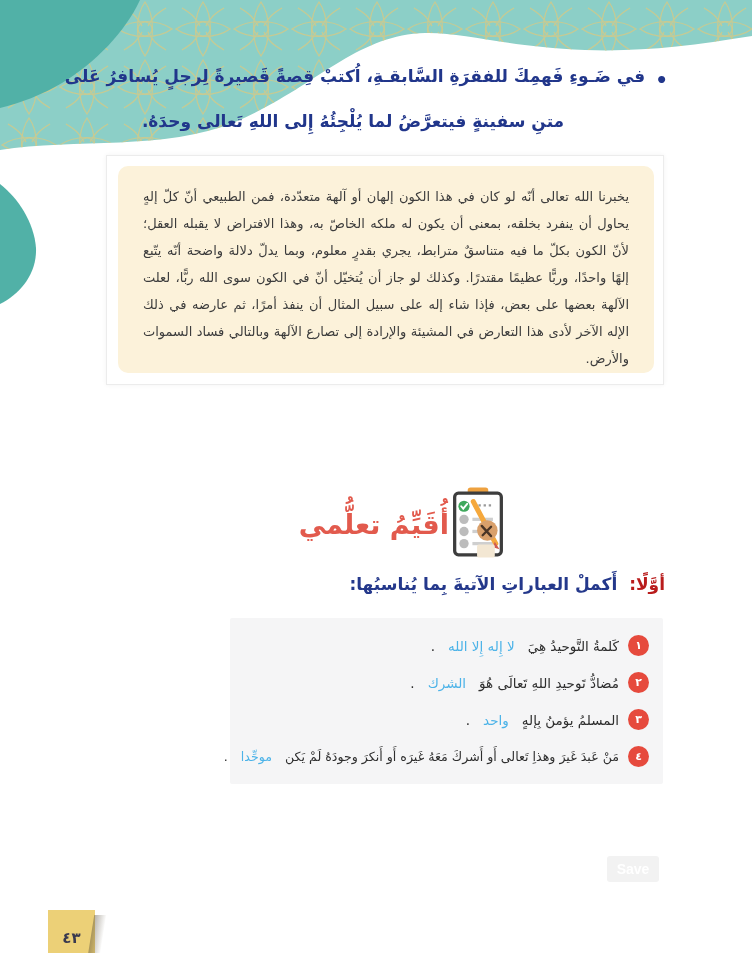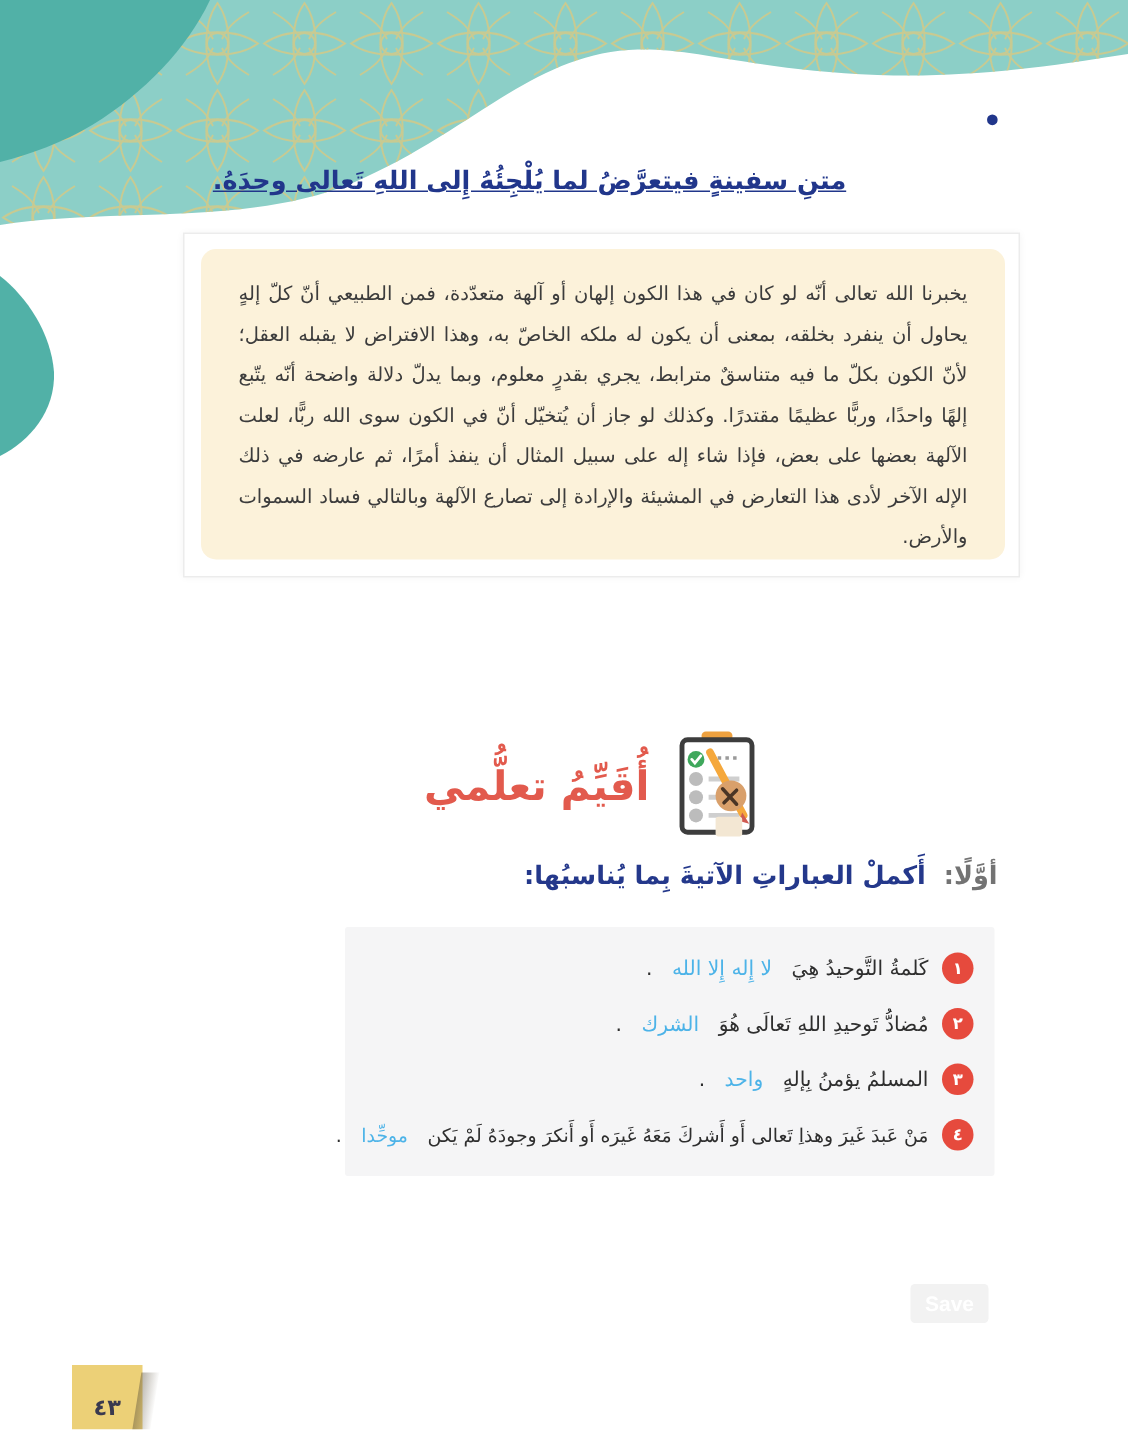--- a/index.html
+++ b/index.html
@@ -9,49 +9,48 @@
   }
   .header-svg{position:absolute;top:0;left:0;z-index:0;pointer-events:none;}
 
   
   .prompt{
     position:absolute;top:66px;right:84px;width:630px;z-index:2;
     direction:rtl;color:#21368b;font-weight:bold;font-size:17px;
   }
   .prompt .line1{display:flex;align-items:flex-start;gap:10px;white-space:nowrap;}
   .prompt .bullet{font-size:20px;line-height:1.4;}
-  .prompt .line2{text-align:center;margin-top:17px;white-space:nowrap;text-decoration:underline;}
+  .prompt .line2{text-align:center;margin-top:17px;white-space:nowrap;}
 
   
   .card{
     position:absolute;left:106px;top:155px;width:558px;height:230px;z-index:2;
     background:#ffffff;border:1px solid #ececec;box-shadow:0 0 5px rgba(0,0,0,0.05);
     box-sizing:border-box;
-    margin-left:16px;
   }
   .passage{
     position:absolute;left:11px;top:10px;width:536px;height:207px;
     background:#fcf2da;border-radius:10px;box-sizing:border-box;
     padding:17px 25px 0 25px;direction:rtl;text-align:justify;
     font-size:13px;line-height:2.08;color:#3c3c3c;
   }
 
   
   .evaluate{
     position:absolute;top:487px;right:246px;z-index:2;
-    display:flex;direction:rtl;align-items:center;gap:17px;
+    display:flex;direction:rtl;align-items:center;gap:1px;
   }
   .evaluate .title{font-size:27px;font-weight:bold;color:#e25a4d;white-space:nowrap;}
 
   
   .instruction{
     position:absolute;top:574px;right:87px;z-index:2;direction:rtl;
     font-size:17px;font-weight:bold;white-space:nowrap;
   }
-  .instruction .prefix{color:#737373;margin-left:6px;}
+  .instruction .prefix{color:#b91c1c;margin-left:6px;}
   .instruction .main{color:#24388b;margin-left:42px;}
 
   
   .items-box{
     position:absolute;left:230px;top:618px;width:433px;height:166px;z-index:2;
     background:#f5f5f6;border-radius:2px;box-sizing:border-box;
     padding:9px 14px;direction:rtl;
   }
   .item{
     display:flex;align-items:center;gap:9px;height:37px;white-space:nowrap;
@@ -106,20 +105,21 @@
       <path d="M0,0 H752 V36 C690,46 640,52 585,50 C505,47 465,32 425,33 C355,35 315,88 235,122 C165,151 75,138 0,150 Z" fill="#8ccfc7"></path>
       <path d="M0,0 H752 V36 C690,46 640,52 585,50 C505,47 465,32 425,33 C355,35 315,88 235,122 C165,151 75,138 0,150 Z" fill="url(#floral)"></path>
     </g>
     <path d="M0,0 H140 C125,32 96,62 62,83 C42,95 20,103 0,108 Z" fill="#51b1a7"></path>
     <path d="M0,184 C18,198 34,222 36,248 C37,274 20,294 0,304 Z" fill="#51b1a7"></path>
   </svg>
 
   <div class="prompt">
     <div class="line1">
       <span class="bullet">•</span>
+      <span>في ضَـوءِ فَهمِكَ للفقرَةِ السَّابقـةِ، اُكتبْ قِصةً قَصيرةً لِرجلٍ يُسافرُ عَلى</span>
     </div>
     <div class="line2">متنِ سفينةٍ فيتعرَّضُ لما يُلْجِئُهُ إِلى اللهِ تَعالى وحدَهُ.</div>
   </div>
 
   <div class="card">
     <div class="passage">يخبرنا الله تعالى أنّه لو كان في هذا الكون إلهان أو آلهة متعدّدة، فمن الطبيعي أنّ كلّ إلهٍ يحاول أن ينفرد بخلقه، بمعنى أن يكون له ملكه الخاصّ به، وهذا الافتراض لا يقبله العقل؛ لأنّ الكون بكلّ ما فيه متناسقٌ مترابط، يجري بقدرٍ معلوم، وبما يدلّ دلالة واضحة أنّه يتّبع إلهًا واحدًا، وربًّا عظيمًا مقتدرًا. وكذلك لو جاز أن يُتخيّل أنّ في الكون سوى الله ربًّا، لعلت الآلهة بعضها على بعض، فإذا شاء إله على سبيل المثال أن ينفذ أمرًا، ثم عارضه في ذلك الإله الآخر لأدى هذا التعارض في المشيئة والإرادة إلى تصارع الآلهة وبالتالي فساد السموات والأرض.</div>
   </div>
 
   <div class="evaluate">
     <svg width="56" height="74" viewBox="0 0 60 78">

